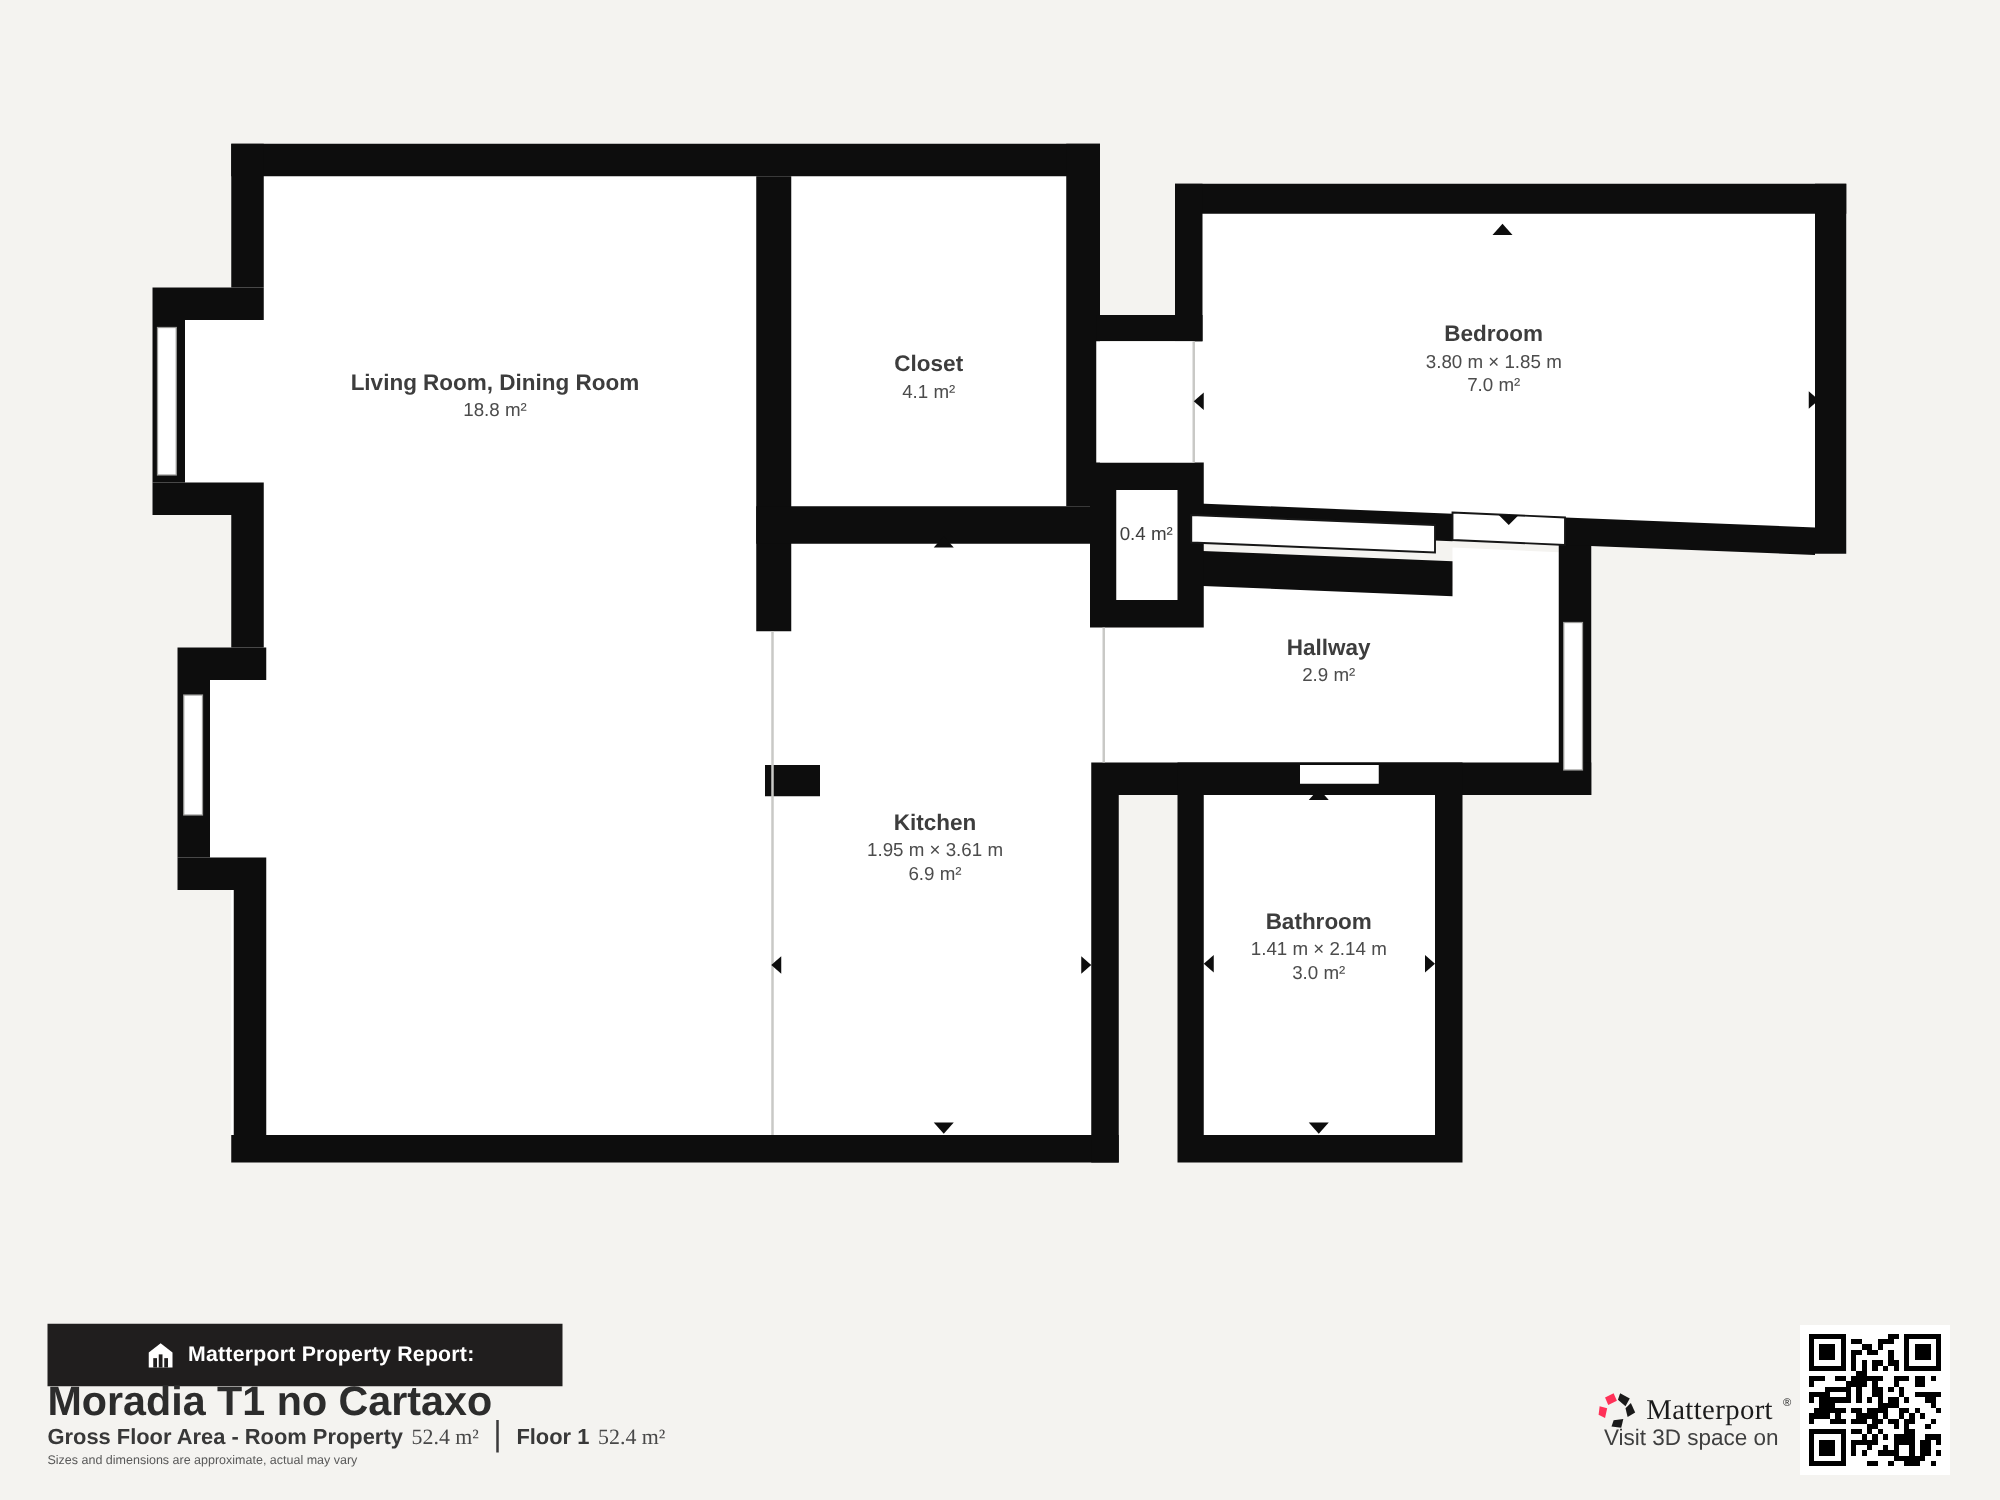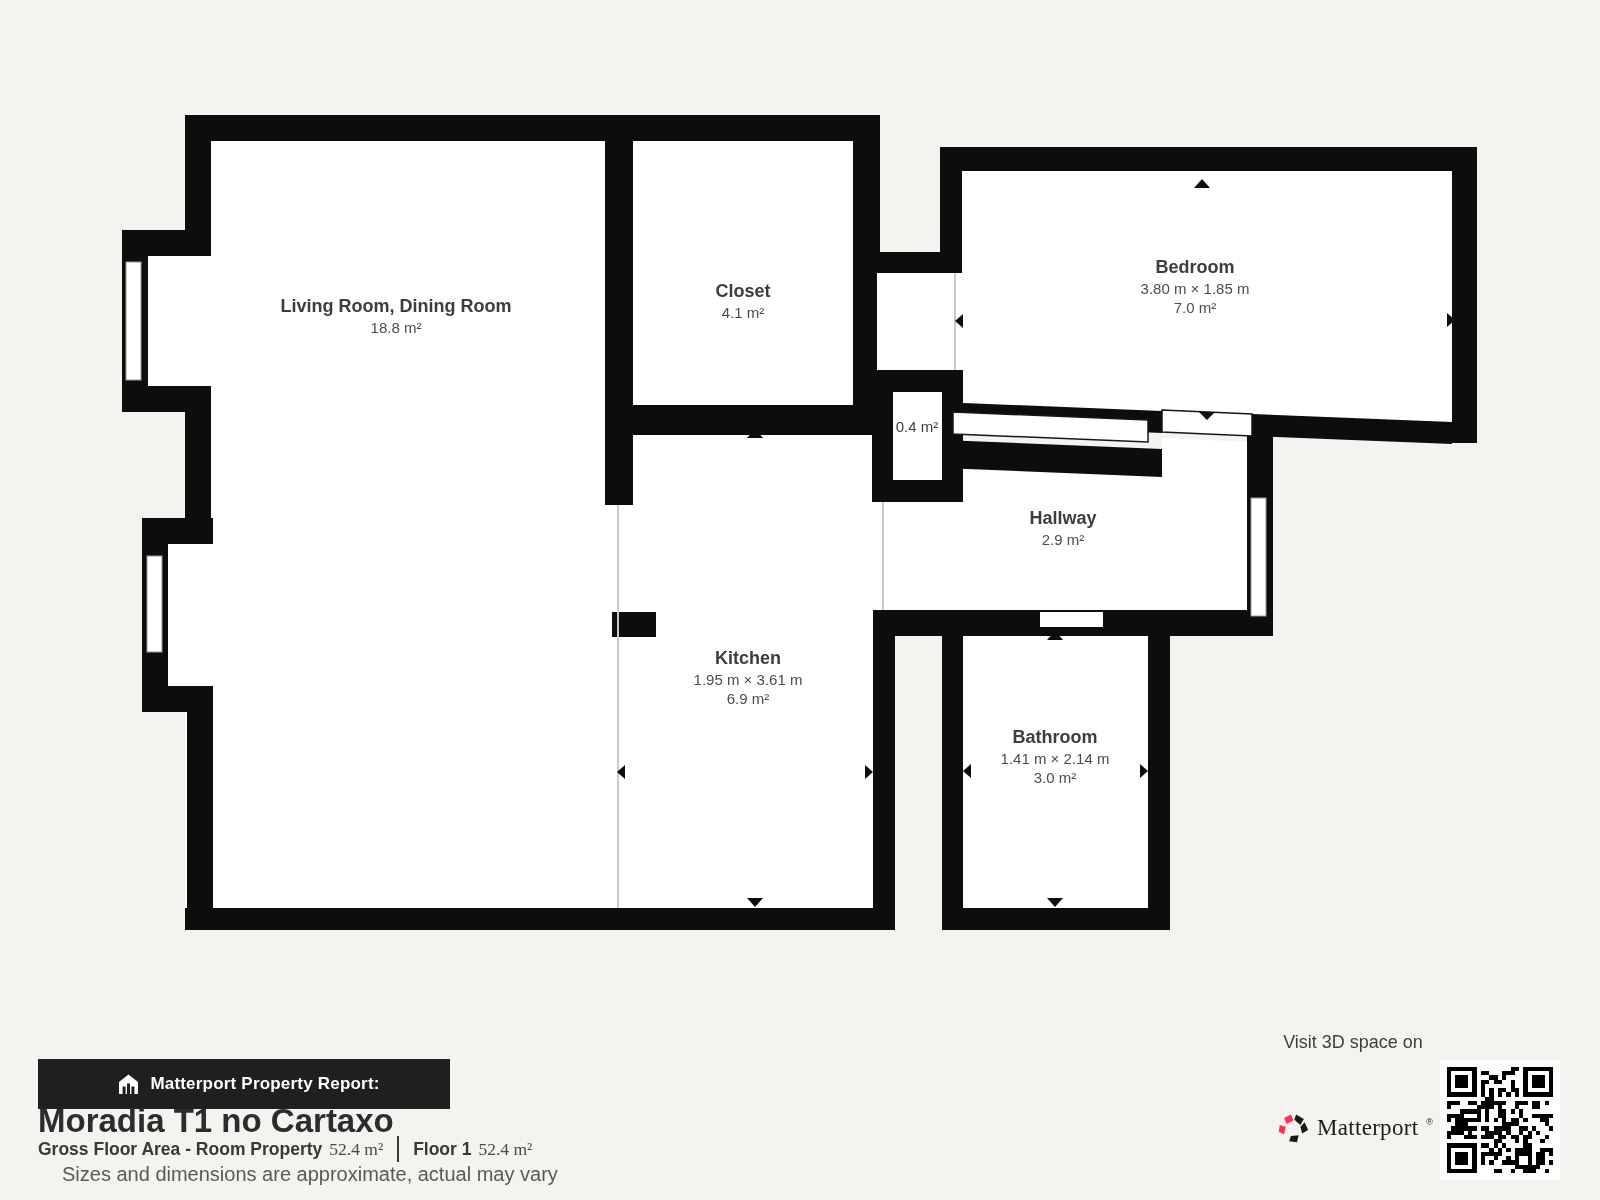--- a/index.html
+++ b/index.html
@@ -31,24 +31,24 @@
   .gross-line{
     position:absolute;left:38px;top:1136px;font-size:17.5px;color:#484848;
     display:flex;align-items:center;
   }
   .gross-line .b{font-weight:bold;color:#383838;}
   .gross-line .v{margin-left:7px;font-family:Liberation Serif, serif;}
   .gross-line .divider{
     display:inline-block;width:2px;height:26px;background:#3a3a3a;margin:0 14px;
   }
   .note{
-    position:absolute;left:38px;top:1163px;font-size:20px;color:#595959;margin-left:24px;
+    position:absolute;left:38px;top:1163px;font-size:10px;color:#595959;
   }
   .promo-visit{
-    position:absolute;left:1253px;top:1032px;width:200px;text-align:center;
+    position:absolute;left:1253px;top:1140px;width:200px;text-align:center;
     font-size:18px;color:#3f3f3f;
   }
   .brand-row{
     position:absolute;left:1278px;top:1112px;display:flex;align-items:center;gap:8px;
   }
   .brand-word{
     font-family:"Liberation Serif", serif;font-size:23px;color:#1b1b1b;letter-spacing:.3px;
   }
   .brand-reg{font-size:9px;vertical-align:top;color:#1b1b1b;position:relative;top:-6px;}
   .qr-panel{

